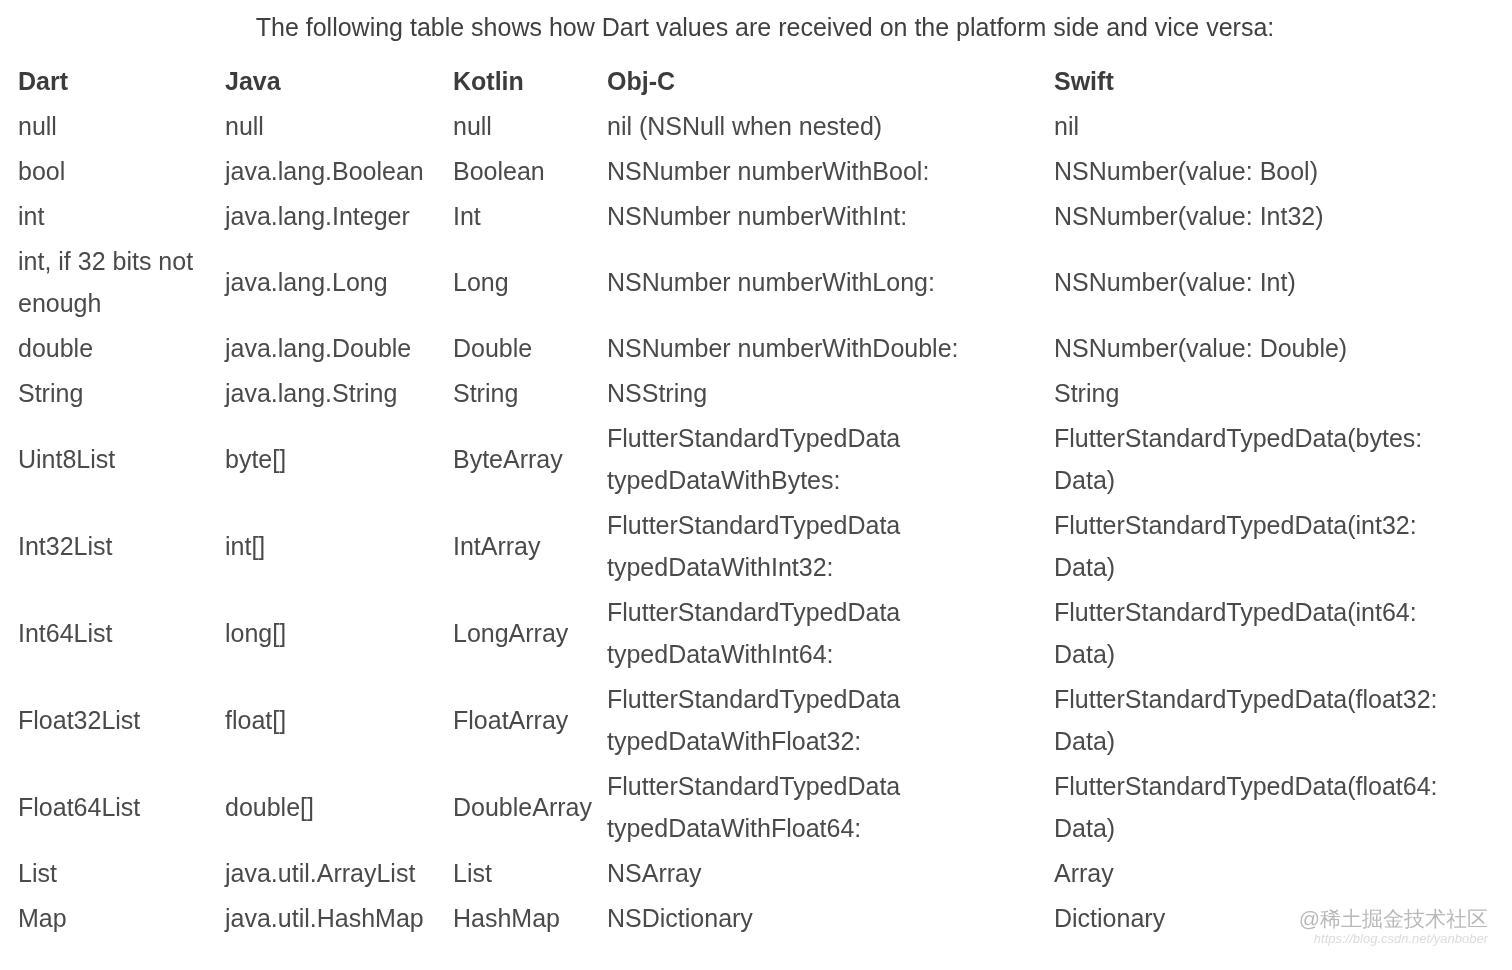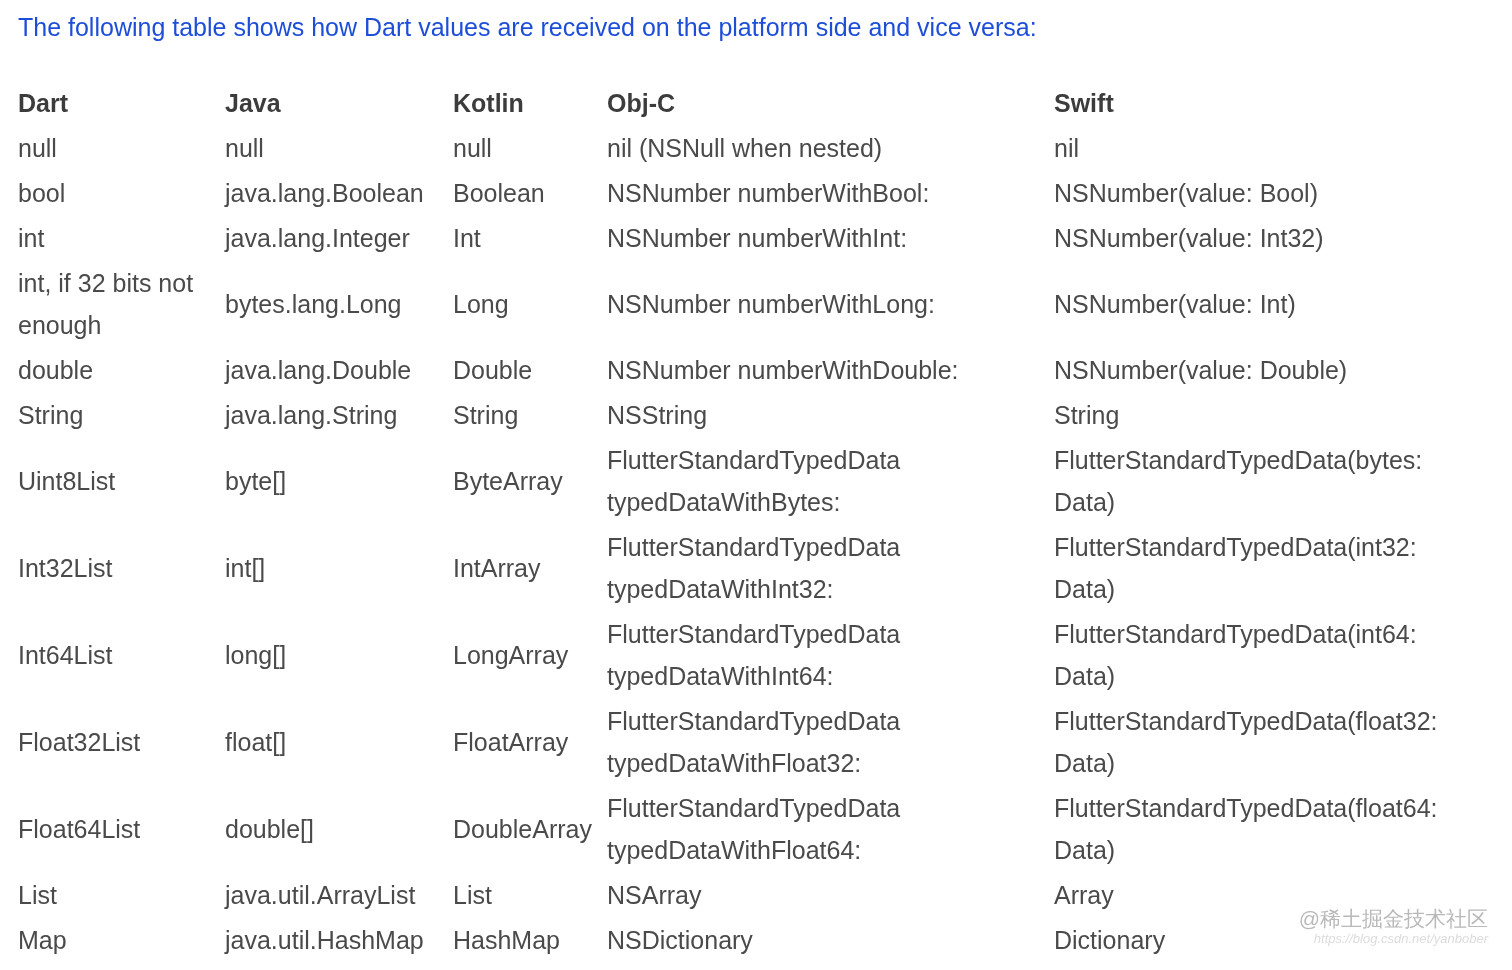--- a/index.html
+++ b/index.html
@@ -12,22 +12,23 @@
     color: #4a4a4a;
     position: relative;
     overflow: hidden;
   }
   .page {
     padding: 6px 0 0 18px;
   }
   .intro {
     font-size: 25px;
     line-height: 42px;
-    margin: 0 0 32px 0;
-    color: #1d4ed8;
+    margin: 0 0 10px 0;
+    color: #404040;
+    text-align: center;
   }
   table.type-table {
     border-collapse: collapse;
     table-layout: fixed;
     width: 1494px;
     border: none;
   }
   col.c-dart   { width: 207px; }
   col.c-java   { width: 228px; }
   col.c-kotlin { width: 154px; }
@@ -111,21 +112,21 @@
       <td>int</td>
       <td>java.lang.Integer</td>
       <td>Int</td>
       <td>NSNumber numberWithInt:</td>
       <td>NSNumber(value: Int32)</td>
     </tr>
 
     <tr>
       <td>int, if 32 bits not
 enough</td>
-      <td>bytes.lang.Long</td>
+      <td>java.lang.Long</td>
       <td>Long</td>
       <td>NSNumber numberWithLong:</td>
       <td>NSNumber(value: Int)</td>
     </tr>
 
     <tr>
       <td>double</td>
       <td>java.lang.Double</td>
       <td>Double</td>
       <td>NSNumber numberWithDouble:</td>

